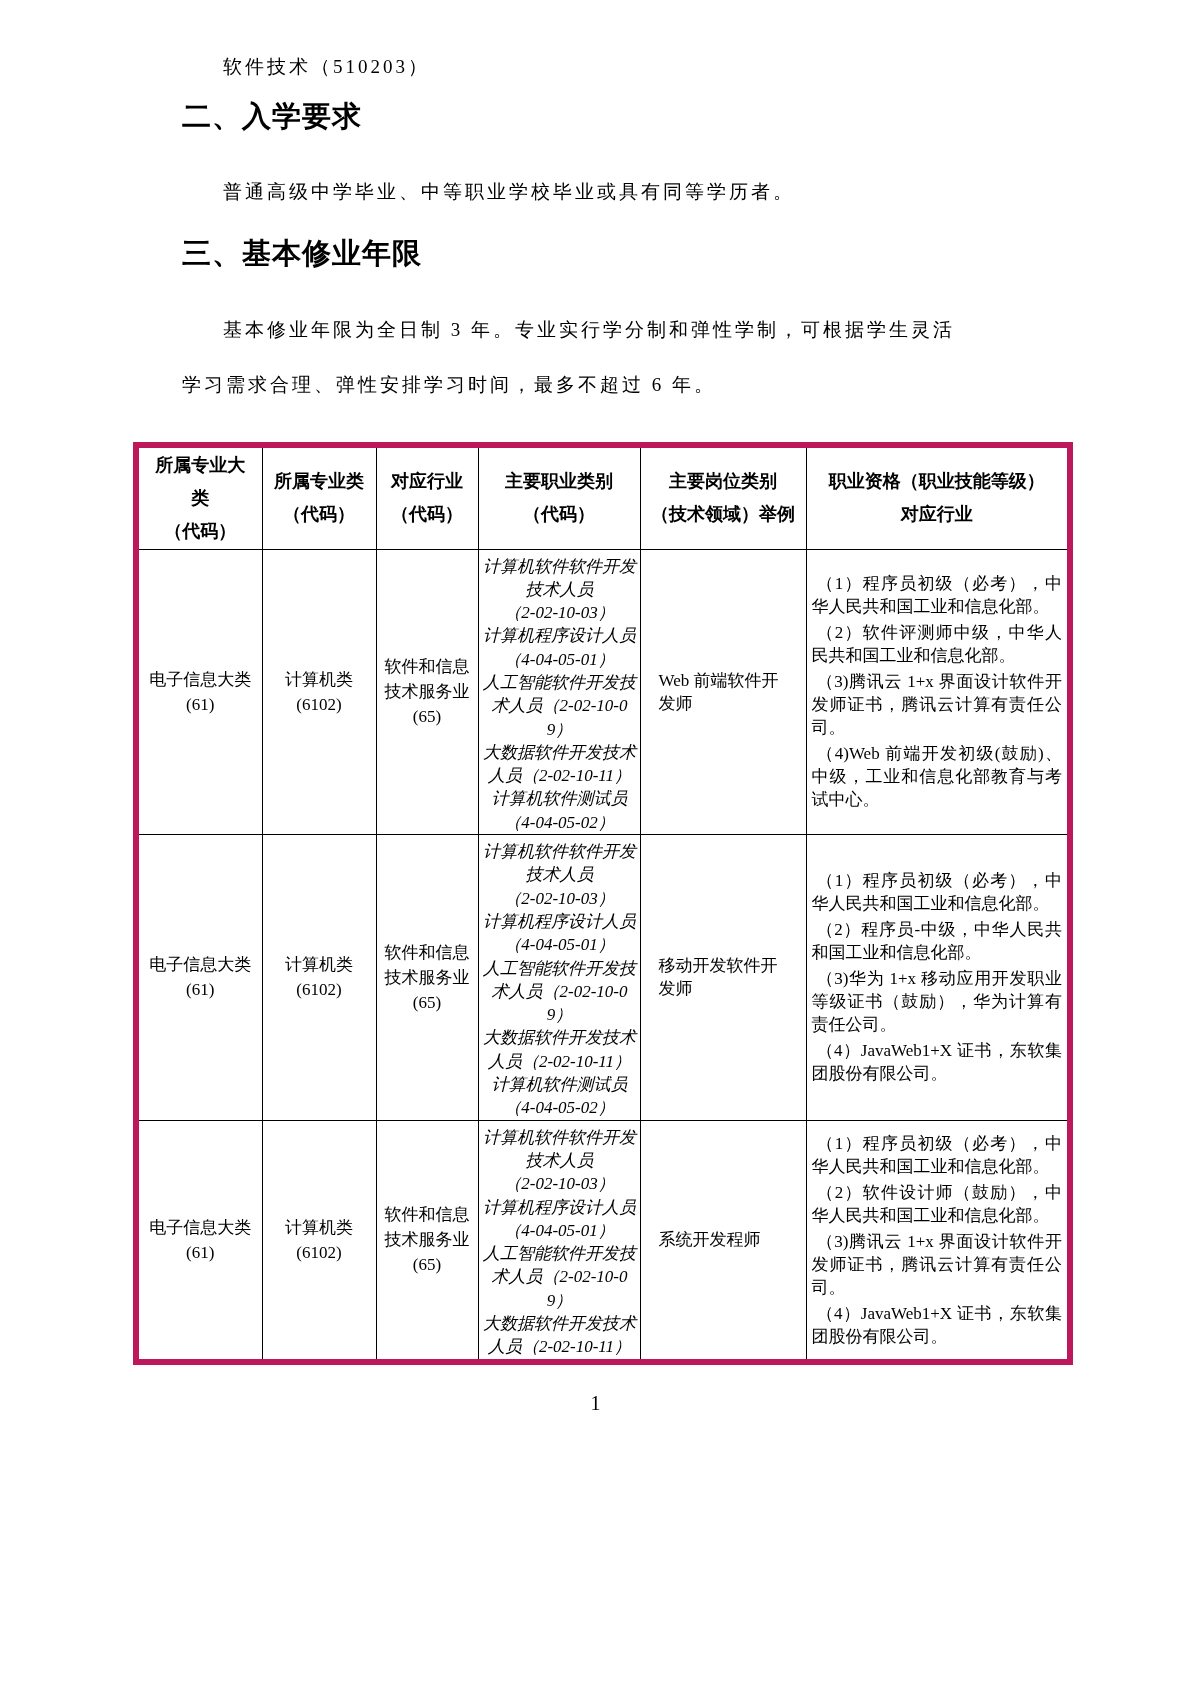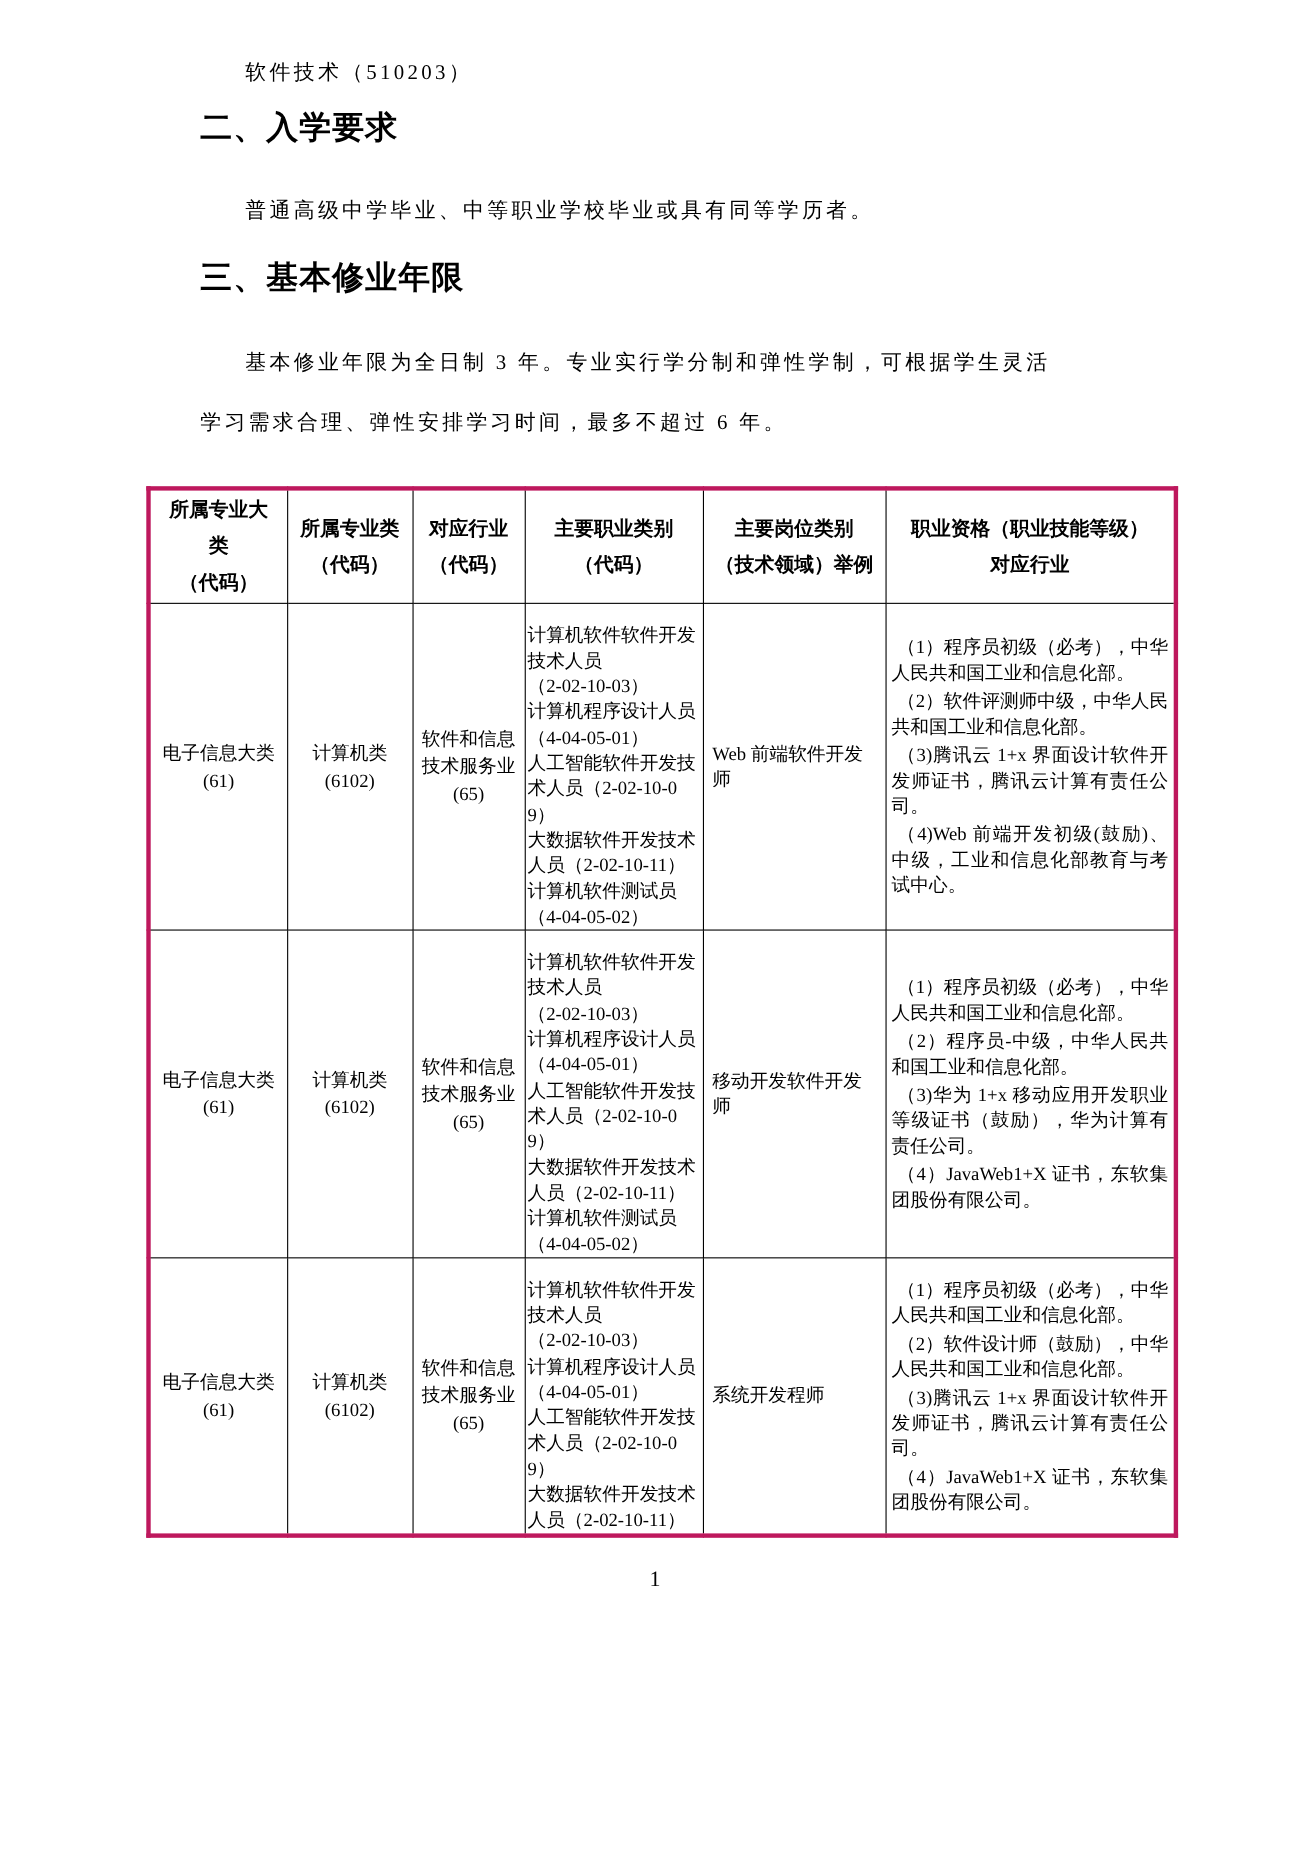--- a/index.html
+++ b/index.html
@@ -25,38 +25,38 @@
   #p3{margin-top:31px;line-height:55px;}
   #h4{margin-top:21px;}
   table.career{
     border-collapse:collapse;table-layout:fixed;
     margin:30px 0 0 133px;width:934px;
     font-size:17px;letter-spacing:0;
   }
   table.career th,table.career td{
     border:1.5px solid #000;overflow:hidden;
   }
-  table.career{border:4px solid #be185d;}
+  table.career{border:6px solid #be185d;}
   th.hd{
     font-size:18px;font-weight:bold;line-height:33px;
     text-align:center;vertical-align:middle;
     white-space:pre-line;padding:0 10px;
     font-family:"Liberation Serif","DejaVu Serif",serif;
   }
   td.c-center{
     text-align:center;vertical-align:middle;line-height:25px;
     white-space:pre-line;padding:0 6px;word-break:break-all;
   }
   td.c-occ{
-    text-align:left;vertical-align:top;line-height:23.3px;
-    white-space:pre-line;padding:17px 1px 0 2px;word-break:break-all;
+    text-align:center;vertical-align:top;line-height:23.3px;
+    white-space:pre-line;padding:5px 1px 0 2px;word-break:break-all;font-style:italic;
   }
   td.c-pos{
     text-align:left;vertical-align:middle;line-height:23px;
-    padding:0 8px;word-break:break-all;
+    padding:0 18px;word-break:break-all;
   }
   td.c-cert{
     text-align:justify;vertical-align:middle;line-height:23px;
     padding:0 5px;word-break:break-all;
   }
   td.c-cert .cert-item{margin:3px 0;text-indent:5px;}
   .page-num{
     text-align:center;font-size:20px;margin-top:27px;
   }
   col.c1{width:126px;} col.c2{width:114px;} col.c3{width:102px;}

